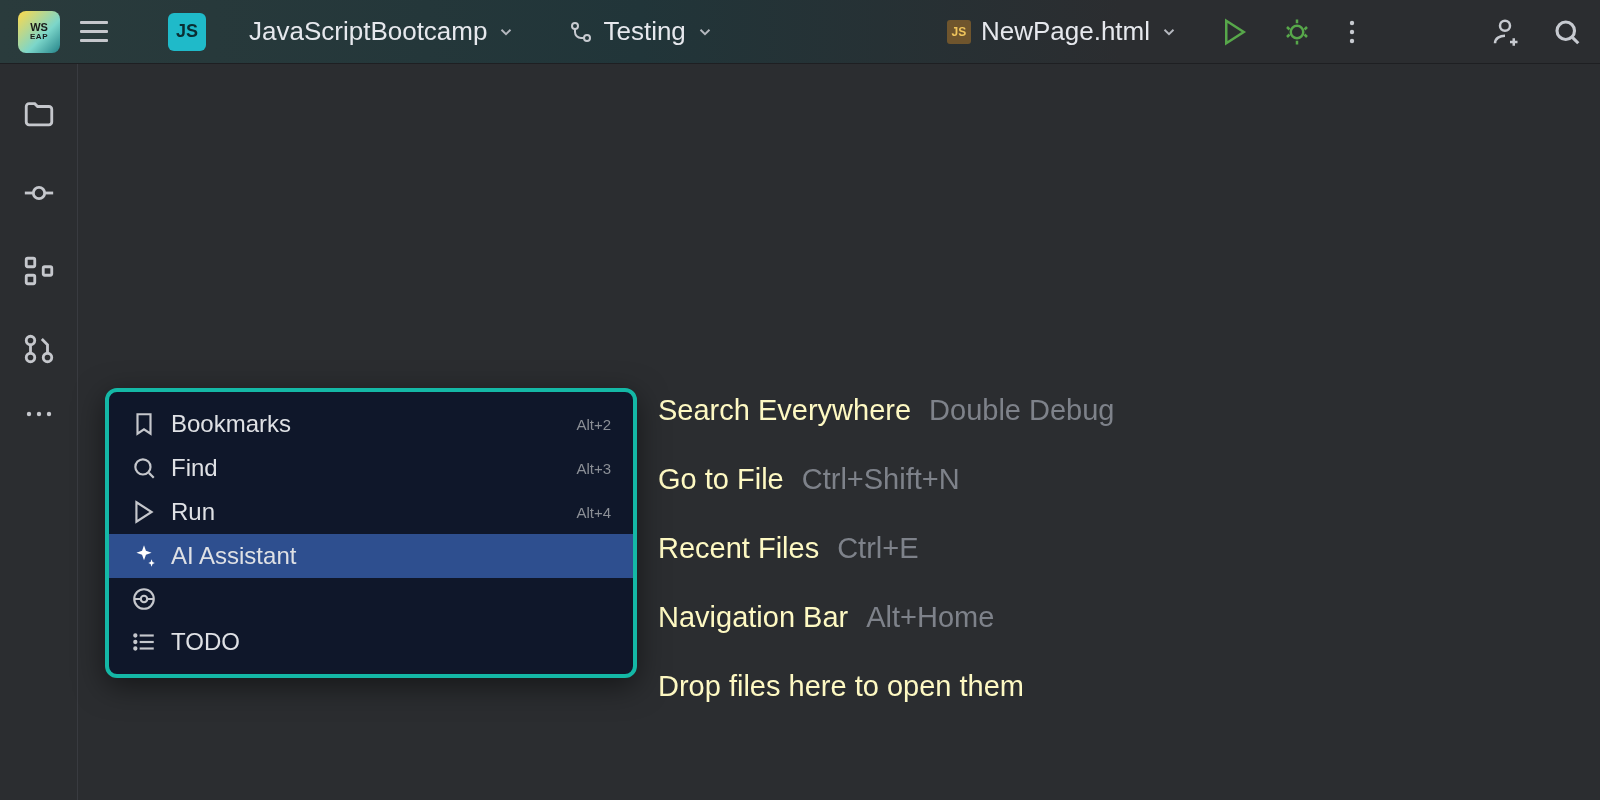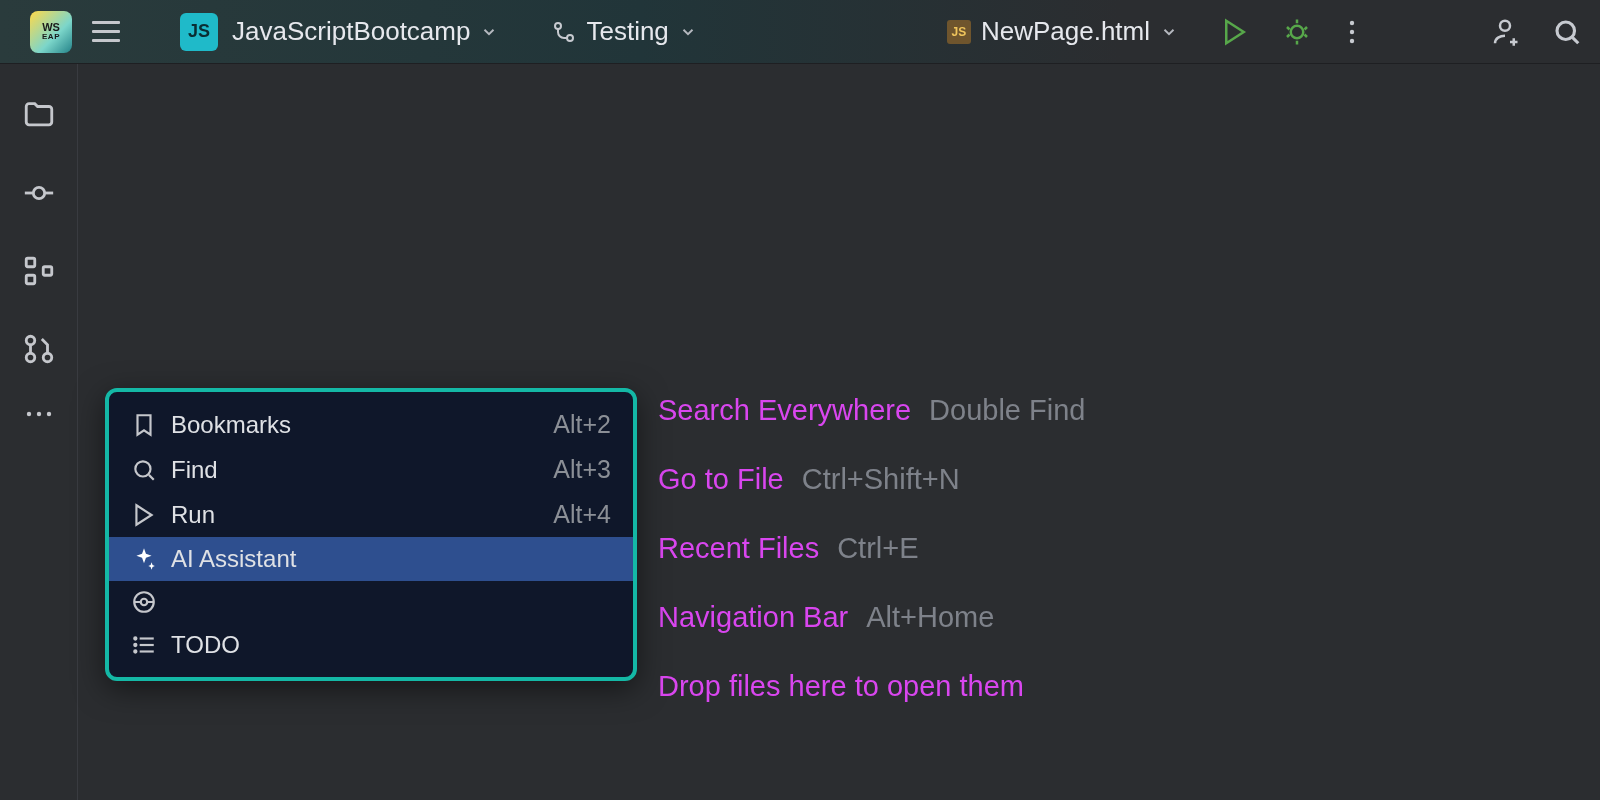--- a/index.html
+++ b/index.html
@@ -1,50 +1,50 @@
 <!DOCTYPE html>
 <html><head>
 <meta charset="utf-8">
 <style>
   * { margin:0; padding:0; box-sizing:border-box; font-family: -apple-system, "Segoe UI", Arial, sans-serif; }
   body { width:1600px; height:800px; background:#2b2d30; overflow:hidden; color:#dfe1e5; }
   svg { display:block; }
 
   
   .topbar { height:64px; display:flex; align-items:center; padding:0 18px; background:linear-gradient(90deg,#2a3b3c 0%,#213539 40%,#2b2d30 70%); border-bottom:1px solid #1e1f22; gap:14px; }
-  .topbar .ws-logo { width:42px; height:42px; border-radius:8px; background:linear-gradient(135deg,#ffd94a 0%,#7cd6ca 60%,#248389 100%); display:flex; flex-direction:column; align-items:center; justify-content:center; font-size:11px; font-weight:700; color:#1a1a1a; line-height:1;margin-left:12px; }
+  .topbar .ws-logo { width:42px; height:42px; border-radius:8px; background:linear-gradient(135deg,#ffd94a 0%,#7cd6ca 60%,#248389 100%); display:flex; flex-direction:column; align-items:center; justify-content:center; font-size:11px; font-weight:700; color:#1a1a1a; line-height:1; }
   .topbar .ws-logo .l2 { font-size:8px; letter-spacing:0.5px; }
   .hamburger { display:flex; flex-direction:column; gap:6px; cursor:pointer; padding:6px; }
   .hamburger span { width:28px; height:3px; background:#c5c7cc; border-radius:1px; }
   .proj-badge { width:38px; height:38px; border-radius:6px; background:#1fbac9; display:flex; align-items:center; justify-content:center; font-size:18px; font-weight:700; color:#0a2e33; margin-left:40px;}
-  .dd { display:flex; align-items:center; gap:10px; font-size:26px; color:#e6e8ed; cursor:pointer; }
+  .dd { display:flex; align-items:center; gap:10px; font-size:26px; color:#e6e8ed; cursor:pointer;margin-left:29px; }
   .dd .chev { width:18px; height:18px; }
   .topbar .spacer { flex:1; }
   .js-icon { width:24px; height:24px; border-radius:3px; background:#6f552d; display:flex; align-items:center; justify-content:center; font-size:12px; font-weight:700; color:#f0c55c; }
   .icon-btn { cursor:pointer; }
 
   
   .leftRail { position:absolute; top:64px; left:0; width:78px; bottom:0; border-right:1px solid #393b40; display:flex; flex-direction:column; align-items:center; gap:44px; padding-top:34px; }
   .leftRail .tool { width:34px; height:34px; color:#c5c7cc; cursor:pointer; }
 
   
   .editor { position:absolute; left:78px; right:0; top:64px; bottom:0; background:#2b2d30; }
   .welcome { position:absolute; left:580px; top:330px; display:flex; flex-direction:column; gap:36px; }
   .welcome-row { font-size:29px; }
-  .welcome-row .label { color:#d946ef; }
+  .welcome-row .label { color:#fef9c3; }
   .welcome-row .hint  { color:#7e828a; margin-left:18px; }
 
   
   .popup { position:absolute; left:105px; top:388px; width:532px; background:#0f172a; border:4px solid #14b8a6; border-radius:12px; padding:10px 0; box-shadow:0 8px 30px rgba(0,0,0,0.5); }
   .menu-item { display:flex; align-items:center; gap:14px; padding:8px 22px; font-size:24px; color:#dfe1e5; cursor:pointer; }
   .menu-item.sel { background:#2e4f8f; }
   .menu-item .mi-icon { width:26px; height:26px; color:#c5c7cc; flex:none; }
   .menu-item.sel .mi-icon { color:#fff; }
   .menu-item .mi-label { flex:1; }
-  .menu-item .mi-short { color:#8b8f96; font-size:25px; }
+  .menu-item .mi-short { color:#8b8f96; font-size:15px; }
 </style>
 </head>
 <body>
 
 <div class="topbar">
   <div class="ws-logo">
     <span>WS</span>
     <span class="l2">EAP</span>
   </div>
   <div class="hamburger icon-btn">
@@ -131,21 +131,21 @@
     </svg>
   <svg class="tool" style="width:30px;height:8px" viewBox="0 0 30 8" fill="currentColor">
       <circle cx="5" cy="4" r="2.2"></circle>
       <circle cx="15" cy="4" r="2.2"></circle>
       <circle cx="25" cy="4" r="2.2"></circle>
     </svg>
 </div>
 
 <div class="editor">
   <div class="welcome">
-    <div class="welcome-row"><span class="label">Search Everywhere</span><span class="hint">Double Find</span></div>
+    <div class="welcome-row"><span class="label">Search Everywhere</span><span class="hint">Double Debug</span></div>
     <div class="welcome-row"><span class="label">Go to File</span><span class="hint">Ctrl+Shift+N</span></div>
     <div class="welcome-row"><span class="label">Recent Files</span><span class="hint">Ctrl+E</span></div>
     <div class="welcome-row"><span class="label">Navigation Bar</span><span class="hint">Alt+Home</span></div>
     <div class="welcome-row"><span class="label">Drop files here to open them</span></div>
   </div>
 </div>
 
 <div class="popup" id="popup">
     <div class="menu-item">
       <span class="mi-icon">

